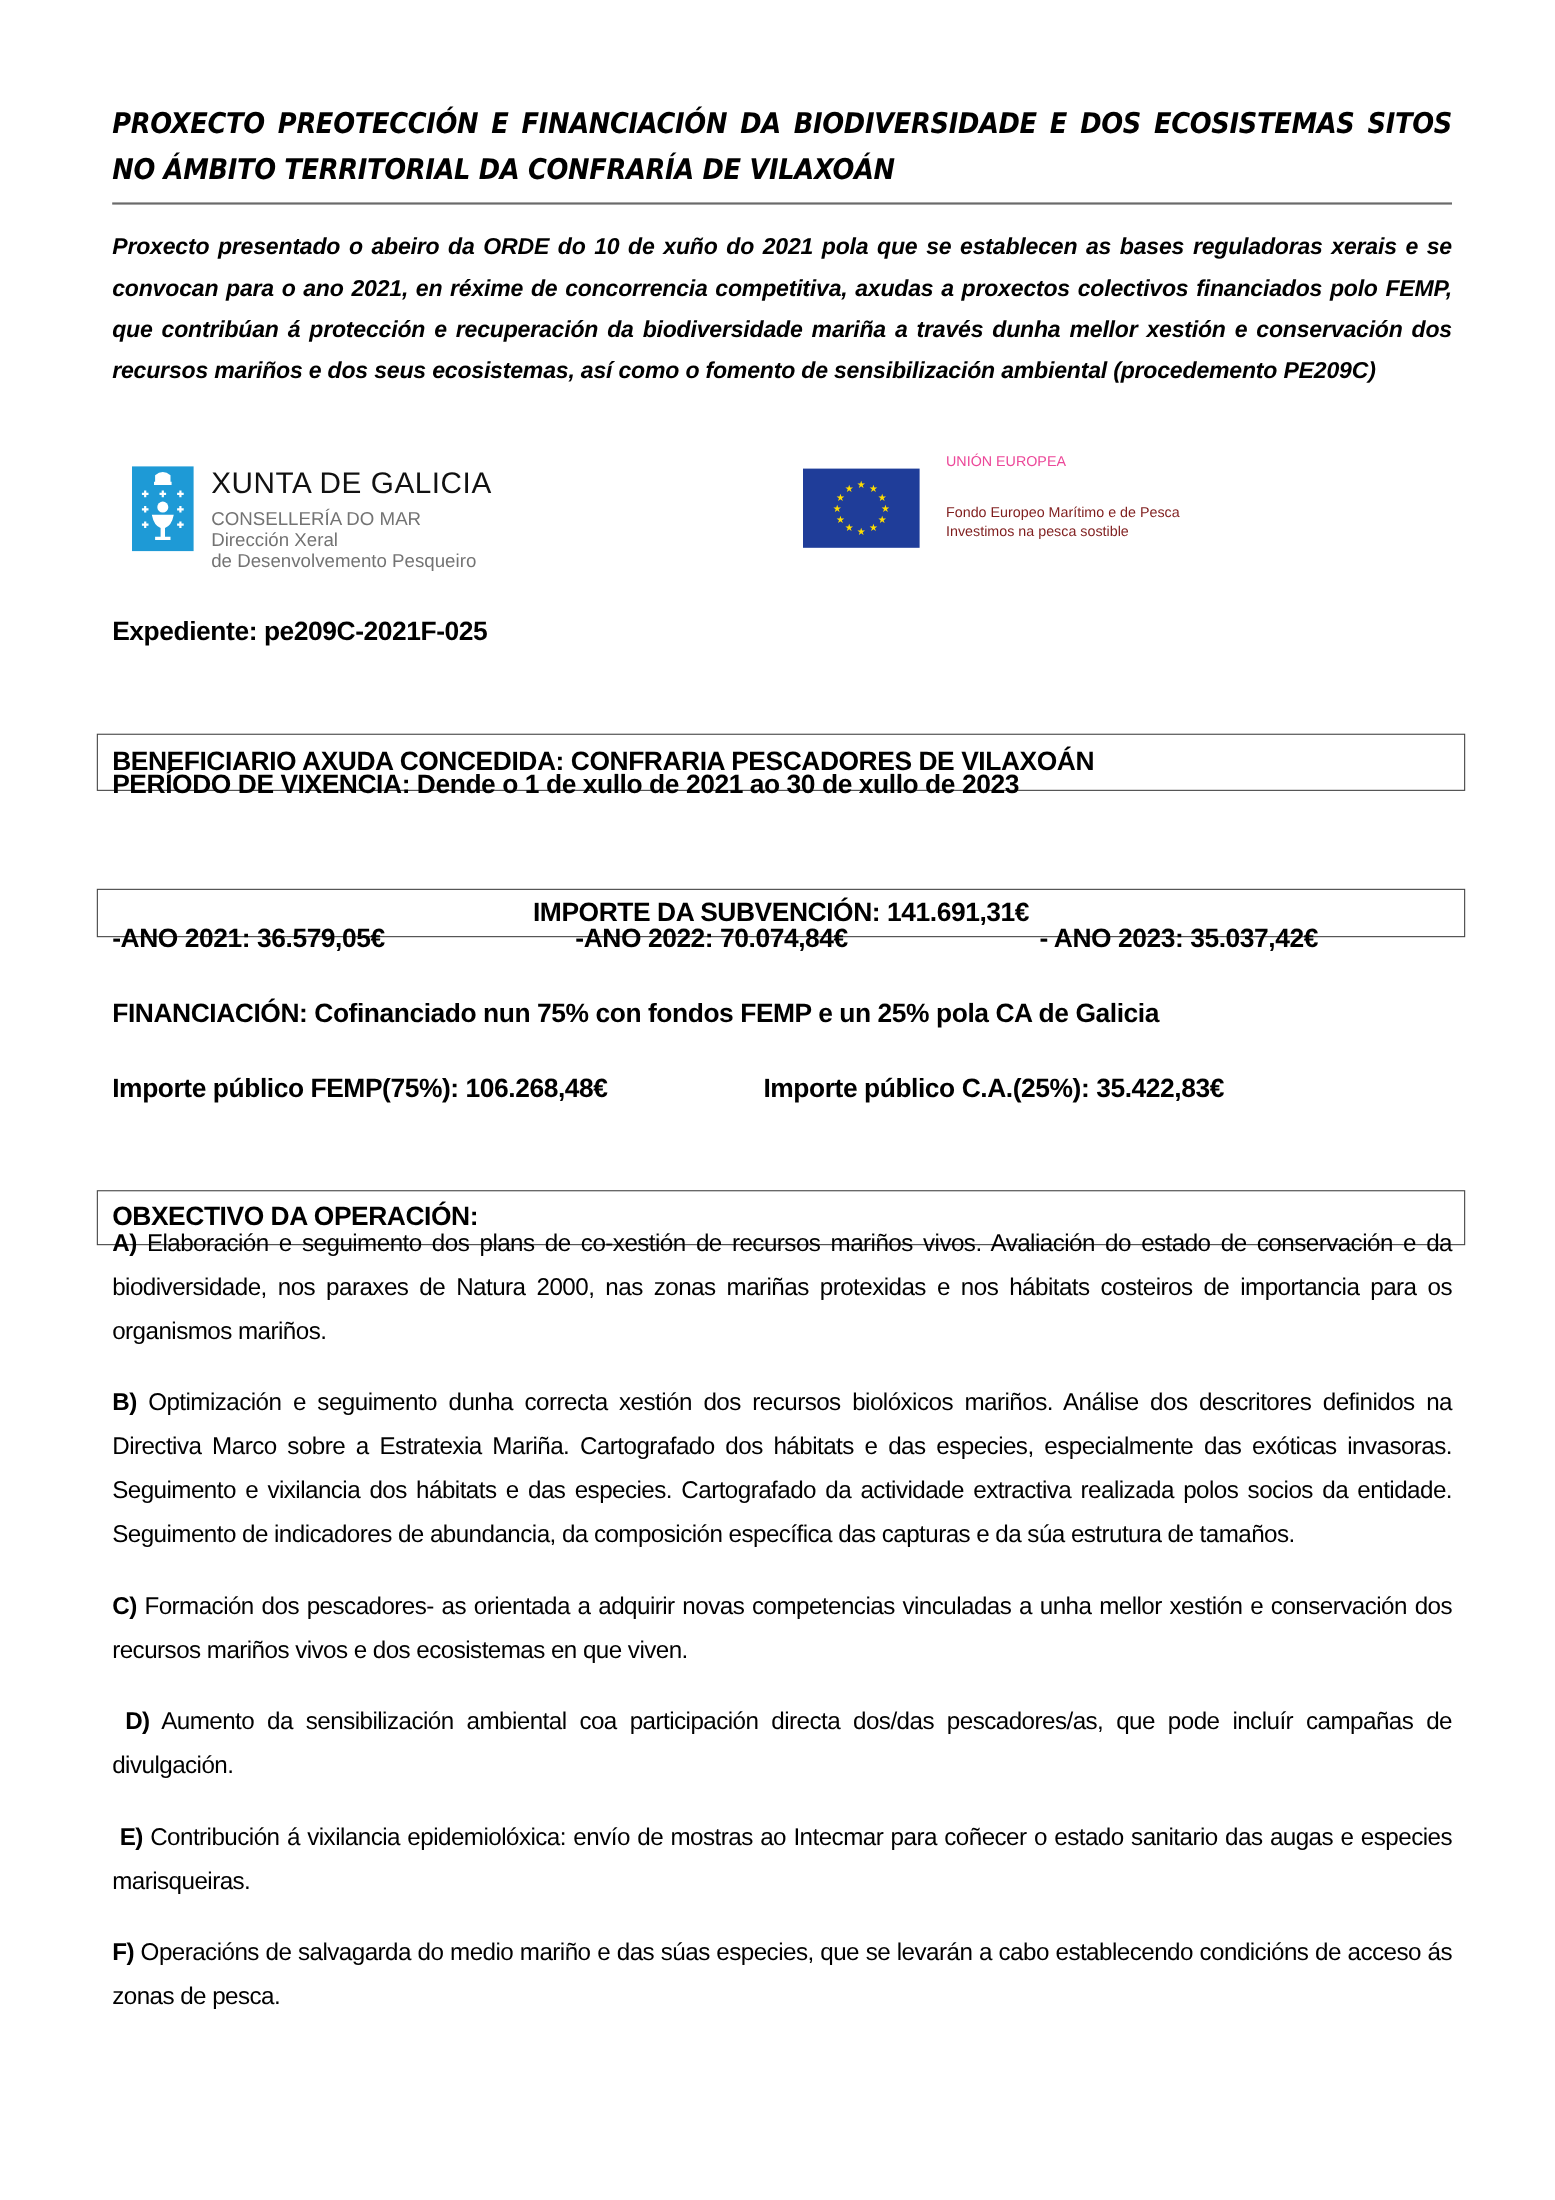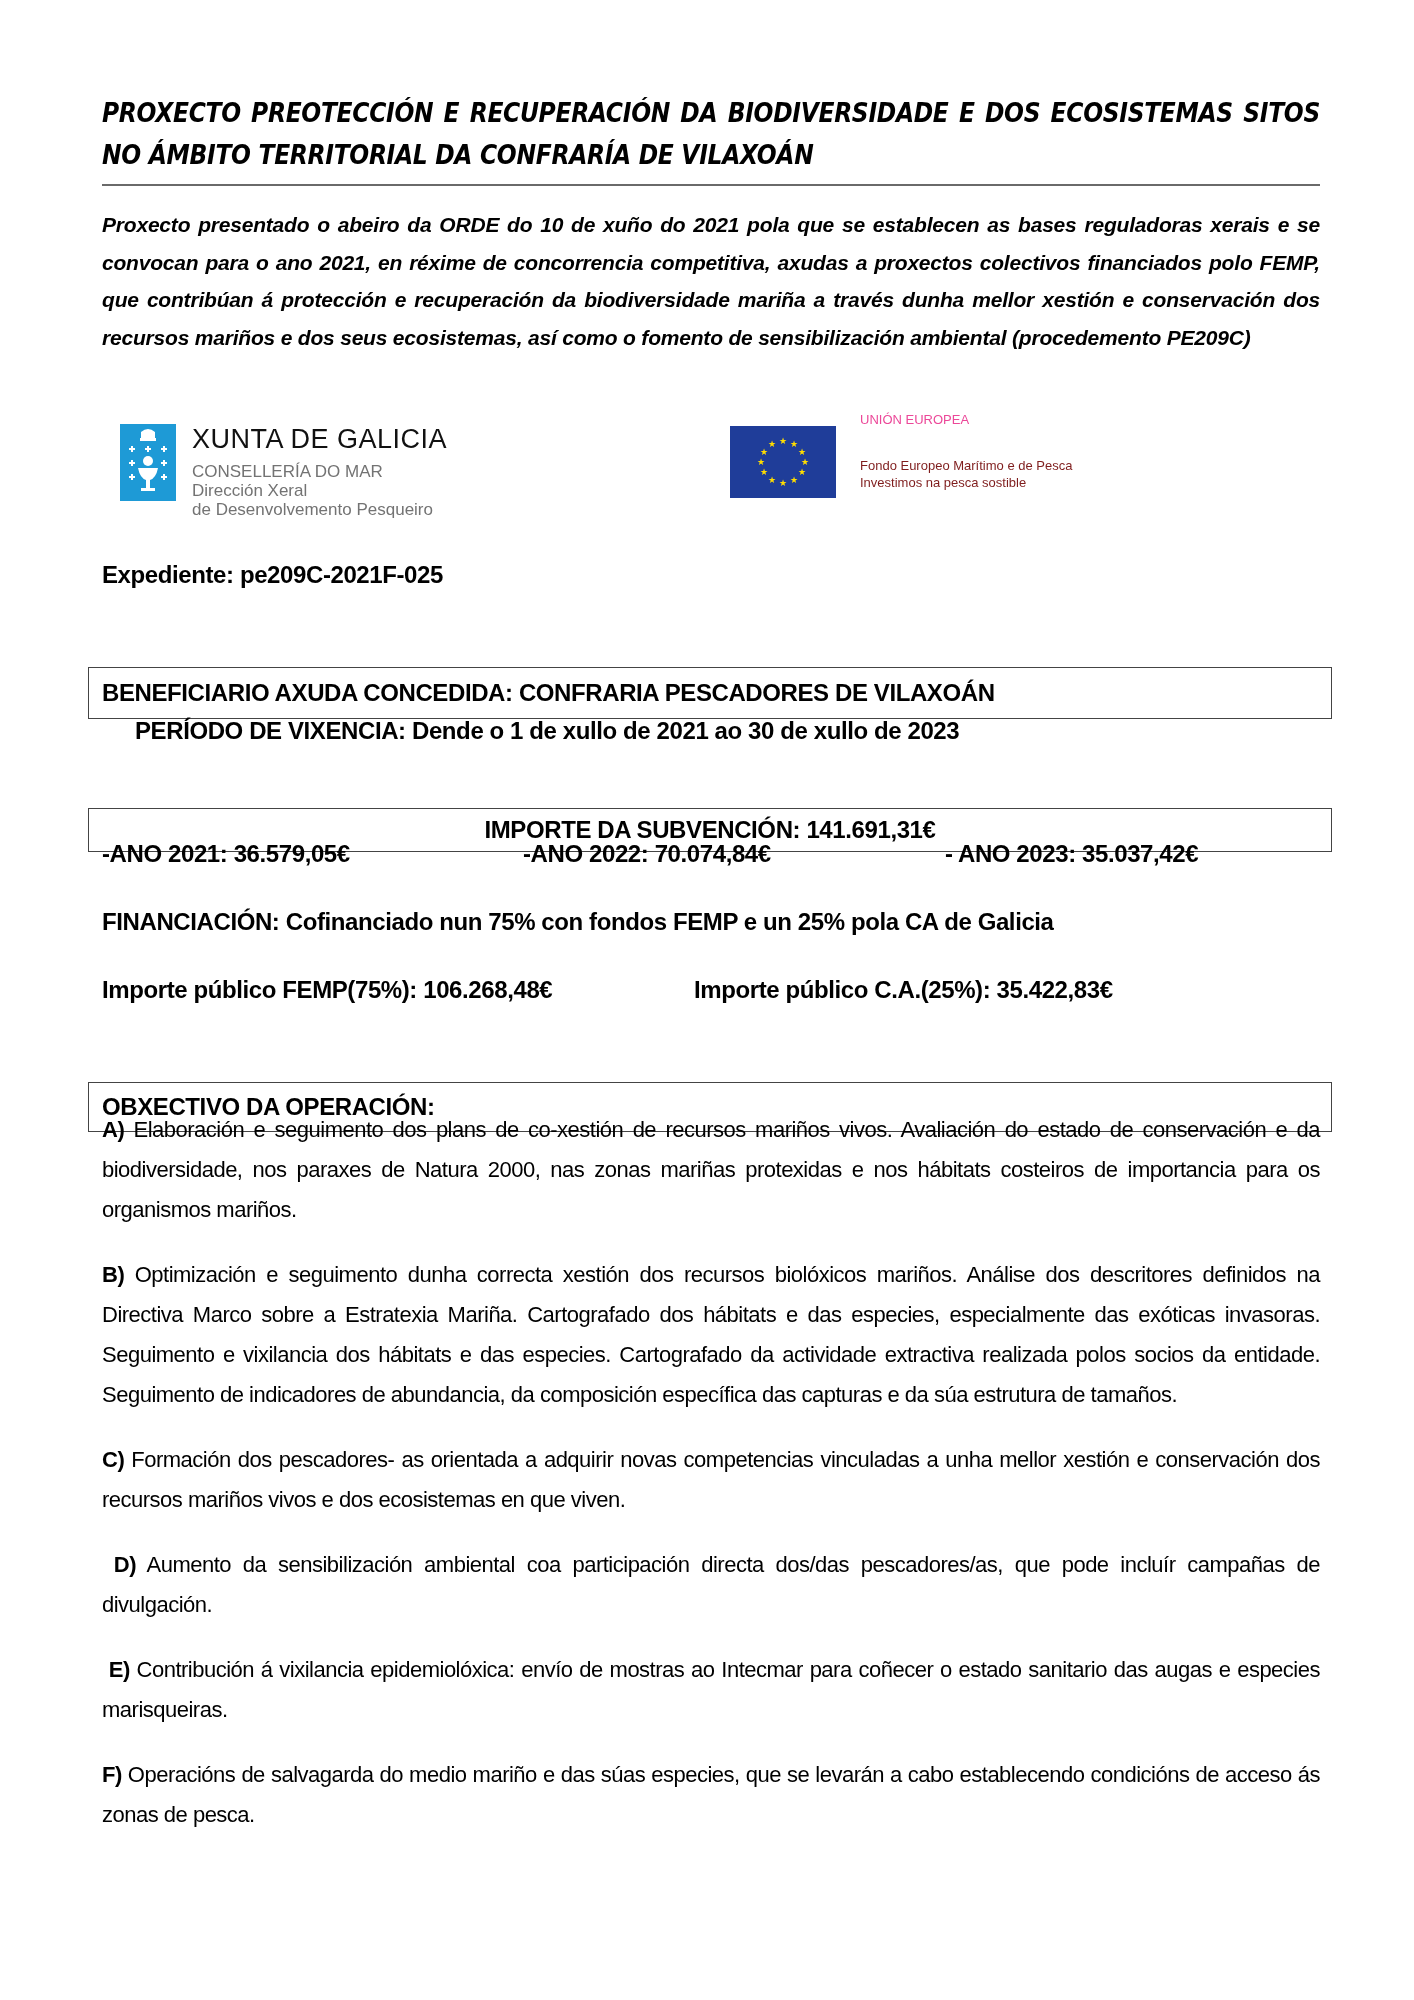--- a/index.html
+++ b/index.html
@@ -51,21 +51,21 @@
       font-size: 22px; line-height: 40px; text-align: justify; margin: 0 0 25px 0;
       letter-spacing: -0.5px;
     }
     .objective b { font-weight: bold; }
   </style>
 </head>
 <body>
 
 <div class="page">
 
-  <div class="title">PROXECTO PREOTECCIÓN E RECUPERACIÓN DA BIODIVERSIDADE E DOS ECOSISTEMAS SITOS NO ÁMBITO TERRITORIAL DA CONFRARÍA DE  VILAXOÁN</div>
+  <div class="title">PROXECTO PREOTECCIÓN E FINANCIACIÓN DA BIODIVERSIDADE E DOS ECOSISTEMAS SITOS NO ÁMBITO TERRITORIAL DA CONFRARÍA DE  VILAXOÁN</div>
   <div class="title-rule"></div>
 
   <div class="intro">Proxecto presentado o abeiro da ORDE do 10 de xuño do 2021 pola que se establecen as bases reguladoras xerais e se convocan para o ano 2021, en réxime de concorrencia competitiva, axudas a proxectos colectivos financiados polo FEMP, que contribúan á protección e recuperación da biodiversidade mariña a través dunha mellor xestión e conservación dos recursos mariños e dos seus ecosistemas, así como o fomento de sensibilización ambiental (procedemento PE209C)</div>
 
   <div class="xunta-logo">
     <div class="xunta-mark">
       <svg width="56" height="77" viewBox="0 0 56 77">
         <g fill="#ffffff">
           <path d="M20 14 h16 v3 h-16z M21 8 q7 -6 14 0 v6 h-14z"></path>
           <g>
@@ -115,21 +115,21 @@
       <div>Investimos na pesca sostible</div>
     </div>
   </div>
 
   <div class="bold-line" style="top:561px;">Expediente: pe209C-2021F-025</div>
 
   <div class="boxed" style="top:622px; height:52px;">
     <span>BENEFICIARIO AXUDA CONCEDIDA: CONFRARIA PESCADORES DE VILAXOÁN</span>
   </div>
 
-  <div class="bold-line" style="top:717px;margin-left:33px;">PERÍODO DE VIXENCIA: Dende o 1 de xullo de 2021 ao 30 de xullo de 2023</div>
+  <div class="bold-line" style="top:700px;">PERÍODO DE VIXENCIA: Dende o 1 de xullo de 2021 ao 30 de xullo de 2023</div>
 
   <div class="boxed center" style="top:763px; height:44px;">
     <span>IMPORTE DA SUBVENCIÓN: 141.691,31€</span>
   </div>
 
   <div class="years">
     <span style="left:0;">-ANO 2021: 36.579,05€</span>
     <span style="left:421px;">-ANO  2022: 70.074,84€</span>
     <span style="left:843px;">- ANO 2023: 35.037,42€</span>
   </div>

